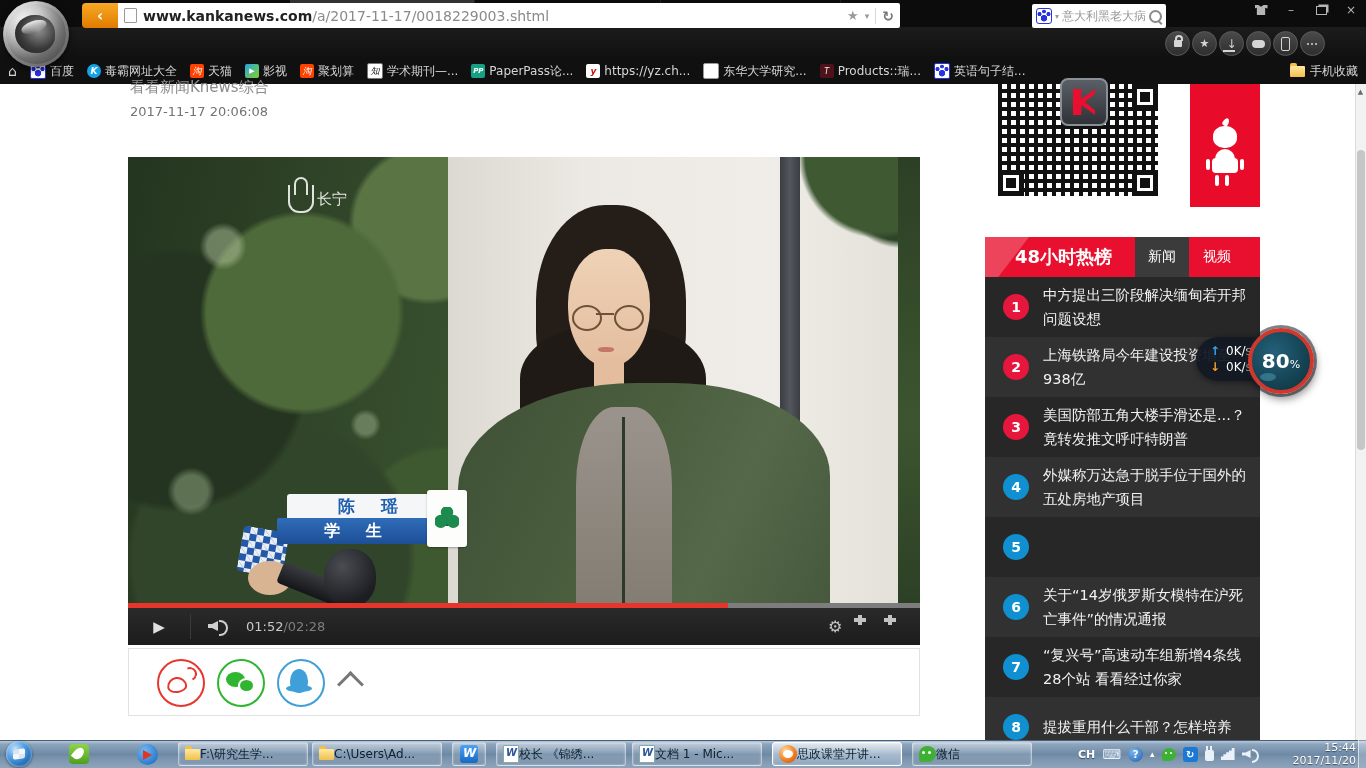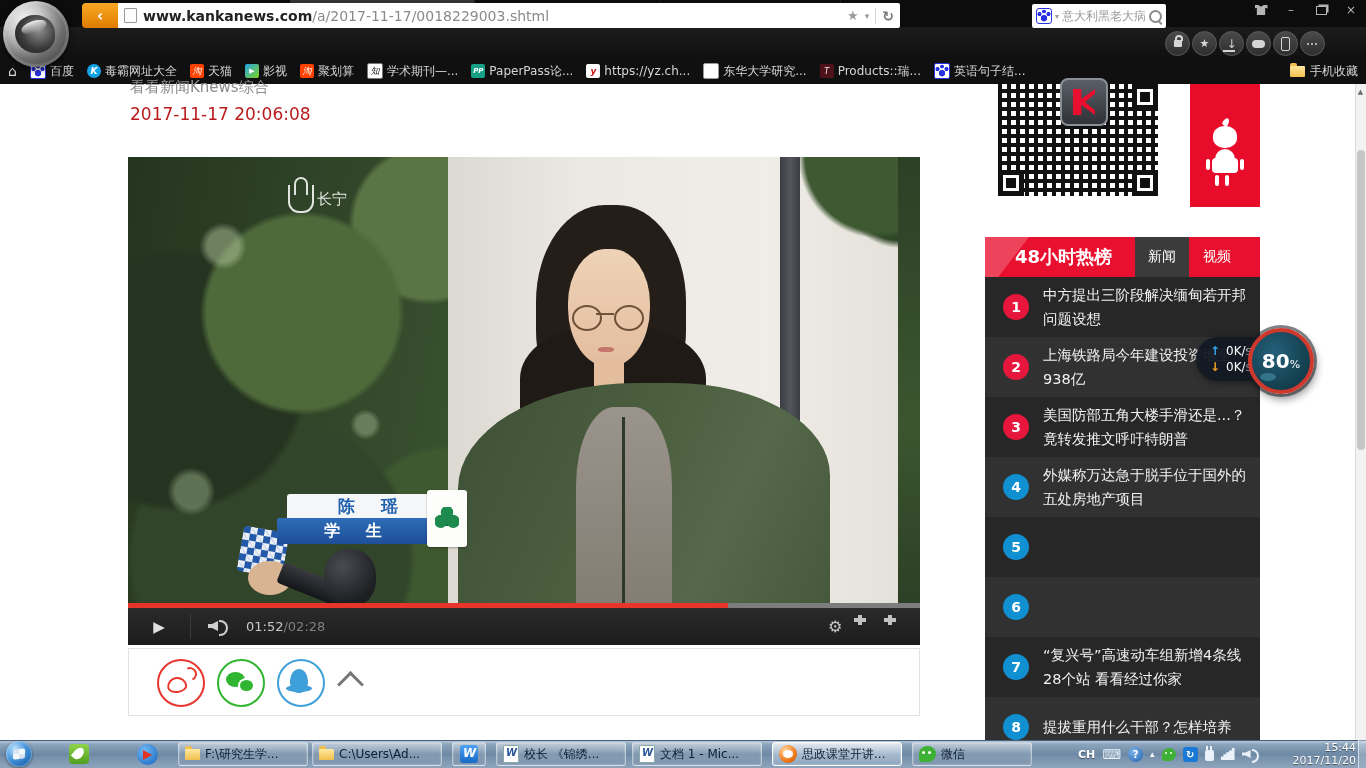--- a/index.html
+++ b/index.html
@@ -70,21 +70,21 @@
   #ball{left:3px;top:1px;width:66px;height:66px;border-radius:50%;z-index:20;
         background:radial-gradient(circle at 32% 28%,#f2f2f2 0%,#c7c7c7 28%,#6e6e6e 60%,#2b2b2b 100%);
         box-shadow:0 2px 6px rgba(0,0,0,.7), inset 0 0 0 3px rgba(255,255,255,.15)}
   #ball::before{content:"";position:absolute;left:12px;top:14px;width:40px;height:38px;border-radius:50% 50% 46% 54%;
         background:radial-gradient(circle at 60% 40%,#8f8f8f 0%,#3a3a3a 55%,#1a1a1a 100%)}
   #ball::after{content:"";position:absolute;left:18px;top:20px;width:26px;height:12px;border-radius:50%;
         background:linear-gradient(#eee,rgba(255,255,255,0));transform:rotate(-18deg)}
 
   
   #artsource{left:130px;top:78px;font-size:15px;color:#8c8c8c}
-  #artdate{left:130px;top:104px;font-size:17px;color:#b91c1c}
+  #artdate{left:130px;top:104px;font-size:13px;color:#737373}
 
   
   #player{left:128px;top:157px;width:792px;height:488px;background:#a21caf}
   #screen{left:0;top:0;width:792px;height:446px;overflow:hidden;background:#2b3b24}
   #foliage{left:0;top:0;width:792px;height:446px;
      background:
        radial-gradient(circle at 12% 20%,rgba(190,210,170,.45) 0 2%,transparent 3%),
        radial-gradient(circle at 30% 60%,rgba(200,220,180,.35) 0 1.5%,transparent 2.5%),
        radial-gradient(circle at 8% 75%,rgba(180,205,160,.4) 0 2%,transparent 3%),
        radial-gradient(circle at 22% 35%,#4f6a3a 0 14%,transparent 15%),
@@ -227,21 +227,21 @@
        background:conic-gradient(#f3f7fa 0 25%,#d9e6f2 25% 50%,#f3f7fa 50% 75%,#d9e6f2 75%);transform:skewY(-6deg)}
   .tbico{top:742px;width:34px;height:24px;border-radius:3px}
   #corel{left:62px}
   .corelsq{width:20px;height:20px;border-radius:4px;background:linear-gradient(#8fd34a,#4f9e1e);position:relative}
   .corelsq::before{content:"";position:absolute;left:5px;top:3px;width:9px;height:13px;border-radius:50% 50% 50% 0;background:#fff;transform:rotate(40deg)}
   #bluearrow{left:130px}
   .bluecirc{width:21px;height:21px;border-radius:50%;background:radial-gradient(circle at 35% 30%,#6fb6f2,#1565c0);position:relative}
   .bluecirc::before{content:"";position:absolute;left:6px;top:6px;width:0;height:0;border-left:9px solid #e53322;border-top:5px solid transparent;border-bottom:5px solid transparent}
   .tbtn{top:742px;height:24px;border-radius:3px;border:1px solid rgba(255,255,255,.45);
         background:linear-gradient(rgba(255,255,255,.42),rgba(255,255,255,.15) 48%,rgba(90,115,140,.18));
-        box-shadow:inset 0 0 2px rgba(255,255,255,.5);display:flex;align-items:center;gap:5px;padding:0 6px;box-sizing:border-box}
+        box-shadow:inset 0 0 2px rgba(255,255,255,.5);display:flex;align-items:center;padding:0 6px;box-sizing:border-box}
   .tbtn.active{background:linear-gradient(rgba(255,255,255,.75),rgba(220,232,244,.55) 48%,rgba(150,175,200,.45));border-color:#fff}
   .tlbl{font-size:12px;color:#0e1f30;white-space:nowrap;overflow:hidden;text-overflow:ellipsis}
   .docico{width:14px;height:16px;background:#fff;border:1px solid #8aa;border-radius:1px;position:relative;flex:none}
   .docico::after{content:"W";position:absolute;left:2px;top:1px;font-size:10px;font-weight:bold;color:#2b579a}
   .wpsico{width:18px;height:18px;border-radius:3px;background:linear-gradient(#4da3f5,#1769c4);position:relative;flex:none}
   .wpsico::after{content:"W";position:absolute;left:3px;top:1px;font-size:12px;font-weight:bold;color:#fff}
   .cheetico{width:18px;height:18px;border-radius:50%;background:radial-gradient(circle at 35% 30%,#ffd9a0,#f07818 60%,#b84a08);position:relative;flex:none}
   .cheetico::before{content:"";position:absolute;left:4px;top:5px;width:10px;height:8px;border-radius:50%;background:#fff}
   .wcico{width:17px;height:16px;border-radius:50% 50% 50% 20%;background:#3eb135;position:relative;flex:none}
   .wcico::before{content:"";position:absolute;left:3px;top:5px;width:3px;height:3px;border-radius:50%;background:#fff;box-shadow:6px 0 0 #fff}
@@ -498,20 +498,21 @@
   </div>
   <div class="hot-row">
     <span class="rank" style=";background:#1090d0">4</span>
     <span class="hot-text">外媒称万达急于脱手位于国外的五处房地产项目</span>
   </div>
   <div class="hot-row">
     <span class="rank" style=";background:#1090d0">5</span>
   </div>
   <div class="hot-row">
     <span class="rank" style=";background:#1090d0">6</span>
+    <span class="hot-text">关于“14岁俄罗斯女模特在沪死亡事件”的情况通报</span>
   </div>
   <div class="hot-row">
     <span class="rank" style=";background:#1090d0">7</span>
     <span class="hot-text">“复兴号”高速动车组新增4条线28个站 看看经过你家</span>
   </div>
   <div class="hot-row">
     <span class="rank" style=";background:#1090d0">8</span>
     <span class="hot-text">提拔重用什么干部？怎样培养</span>
   </div>
 </div>

